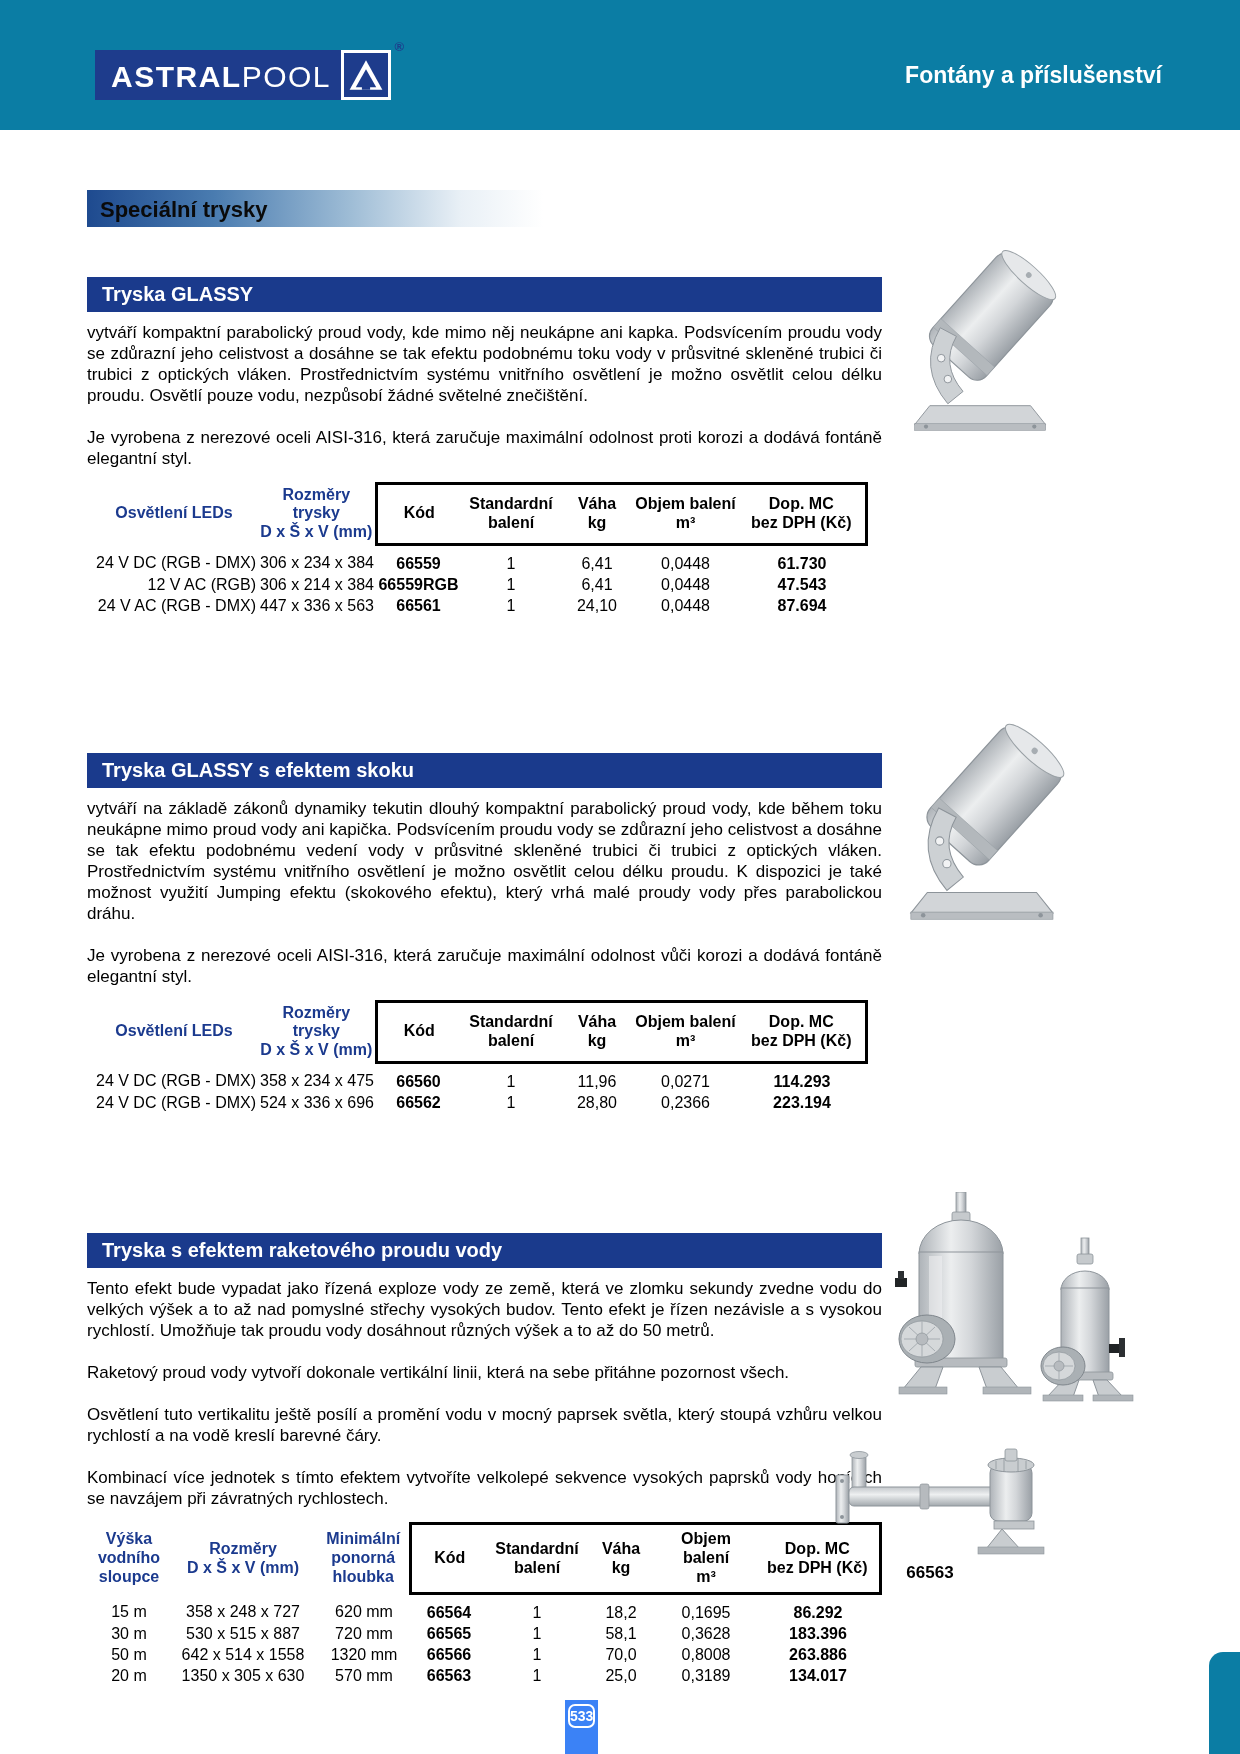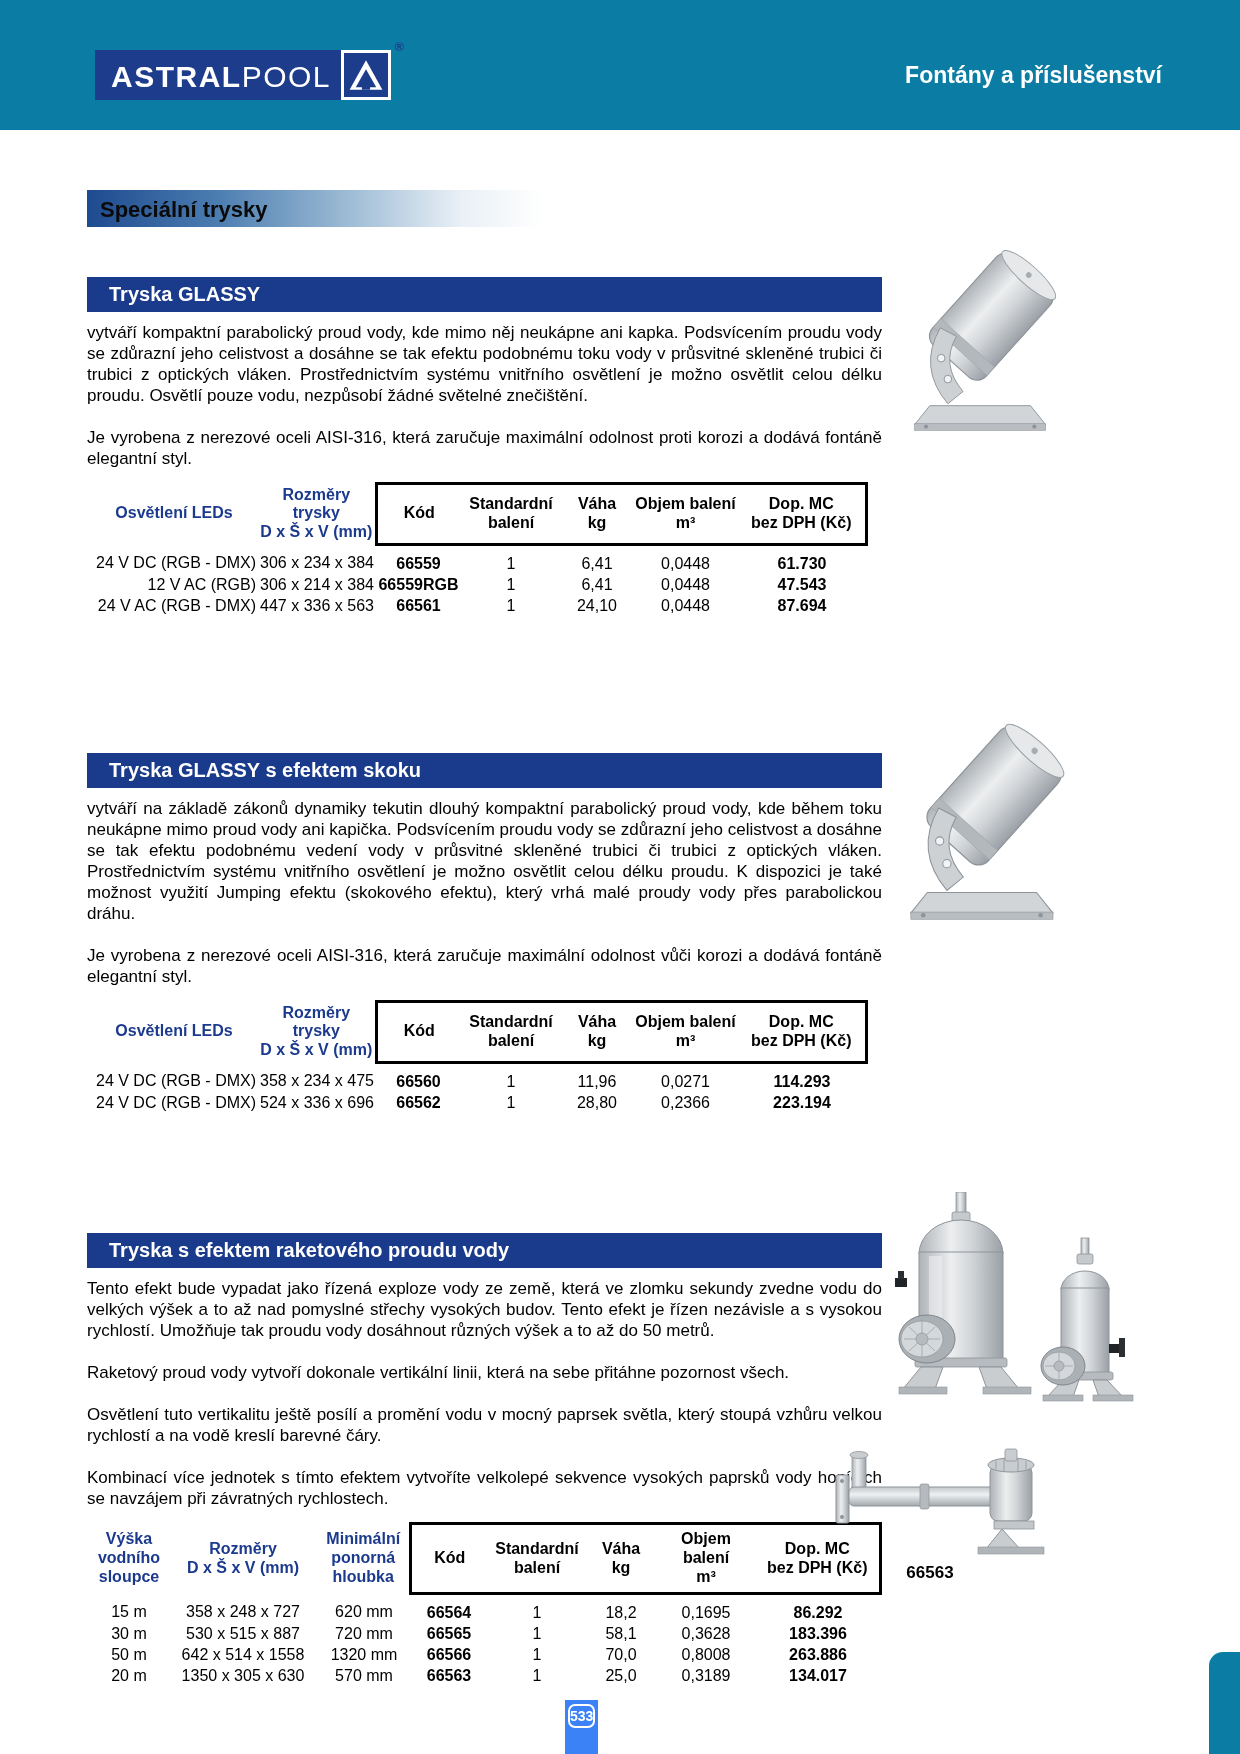--- a/index.html
+++ b/index.html
@@ -18,21 +18,21 @@
   .page-title { position:absolute; right:78px; top:62px; color:#fff; font-size:23px; font-weight:bold; white-space:nowrap; }
 
   
   .grad-band { position:absolute; left:87px; top:190px; width:456px; height:37px;
     background:linear-gradient(90deg,#1e4a8f 0%, #4a7cb0 28%, #9fbdd6 58%, #e9f0f6 82%, #ffffff 100%); }
   .grad-band span { display:block; padding-left:13px; line-height:39px; font-size:22px; font-weight:bold; color:#0a0a0a; }
 
   
   .section { position:absolute; left:87px; width:795px; }
   .sec-bar { height:35px; background:#1a3a8c; }
-  .sec-bar h2 { color:#fff; font-size:20px; font-weight:bold; line-height:35px; padding-left:22px; }
+  .sec-bar h2 { color:#fff; font-size:20px; font-weight:bold; line-height:35px; padding-left:15px; }
   .section p { margin-top:21px; font-size:17px; line-height:21px; text-align:justify; }
   .section p.first { margin-top:10px; }
 
   
   table.ptable { border-collapse:collapse; table-layout:fixed; margin-top:13px; margin-left:3px; }
   .ptable th { font-size:16px; font-weight:bold; text-align:center; vertical-align:middle; white-space:pre-line; line-height:1.18; padding:2px 2px; }
   .ptable th.hl { color:#1b3a8e; }
   .ptable th.bx { border-top:3px solid #000; border-bottom:3px solid #000; }
   .ptable th.bx-l { border-left:3px solid #000; }
   .ptable th.bx-r { border-right:3px solid #000; }

